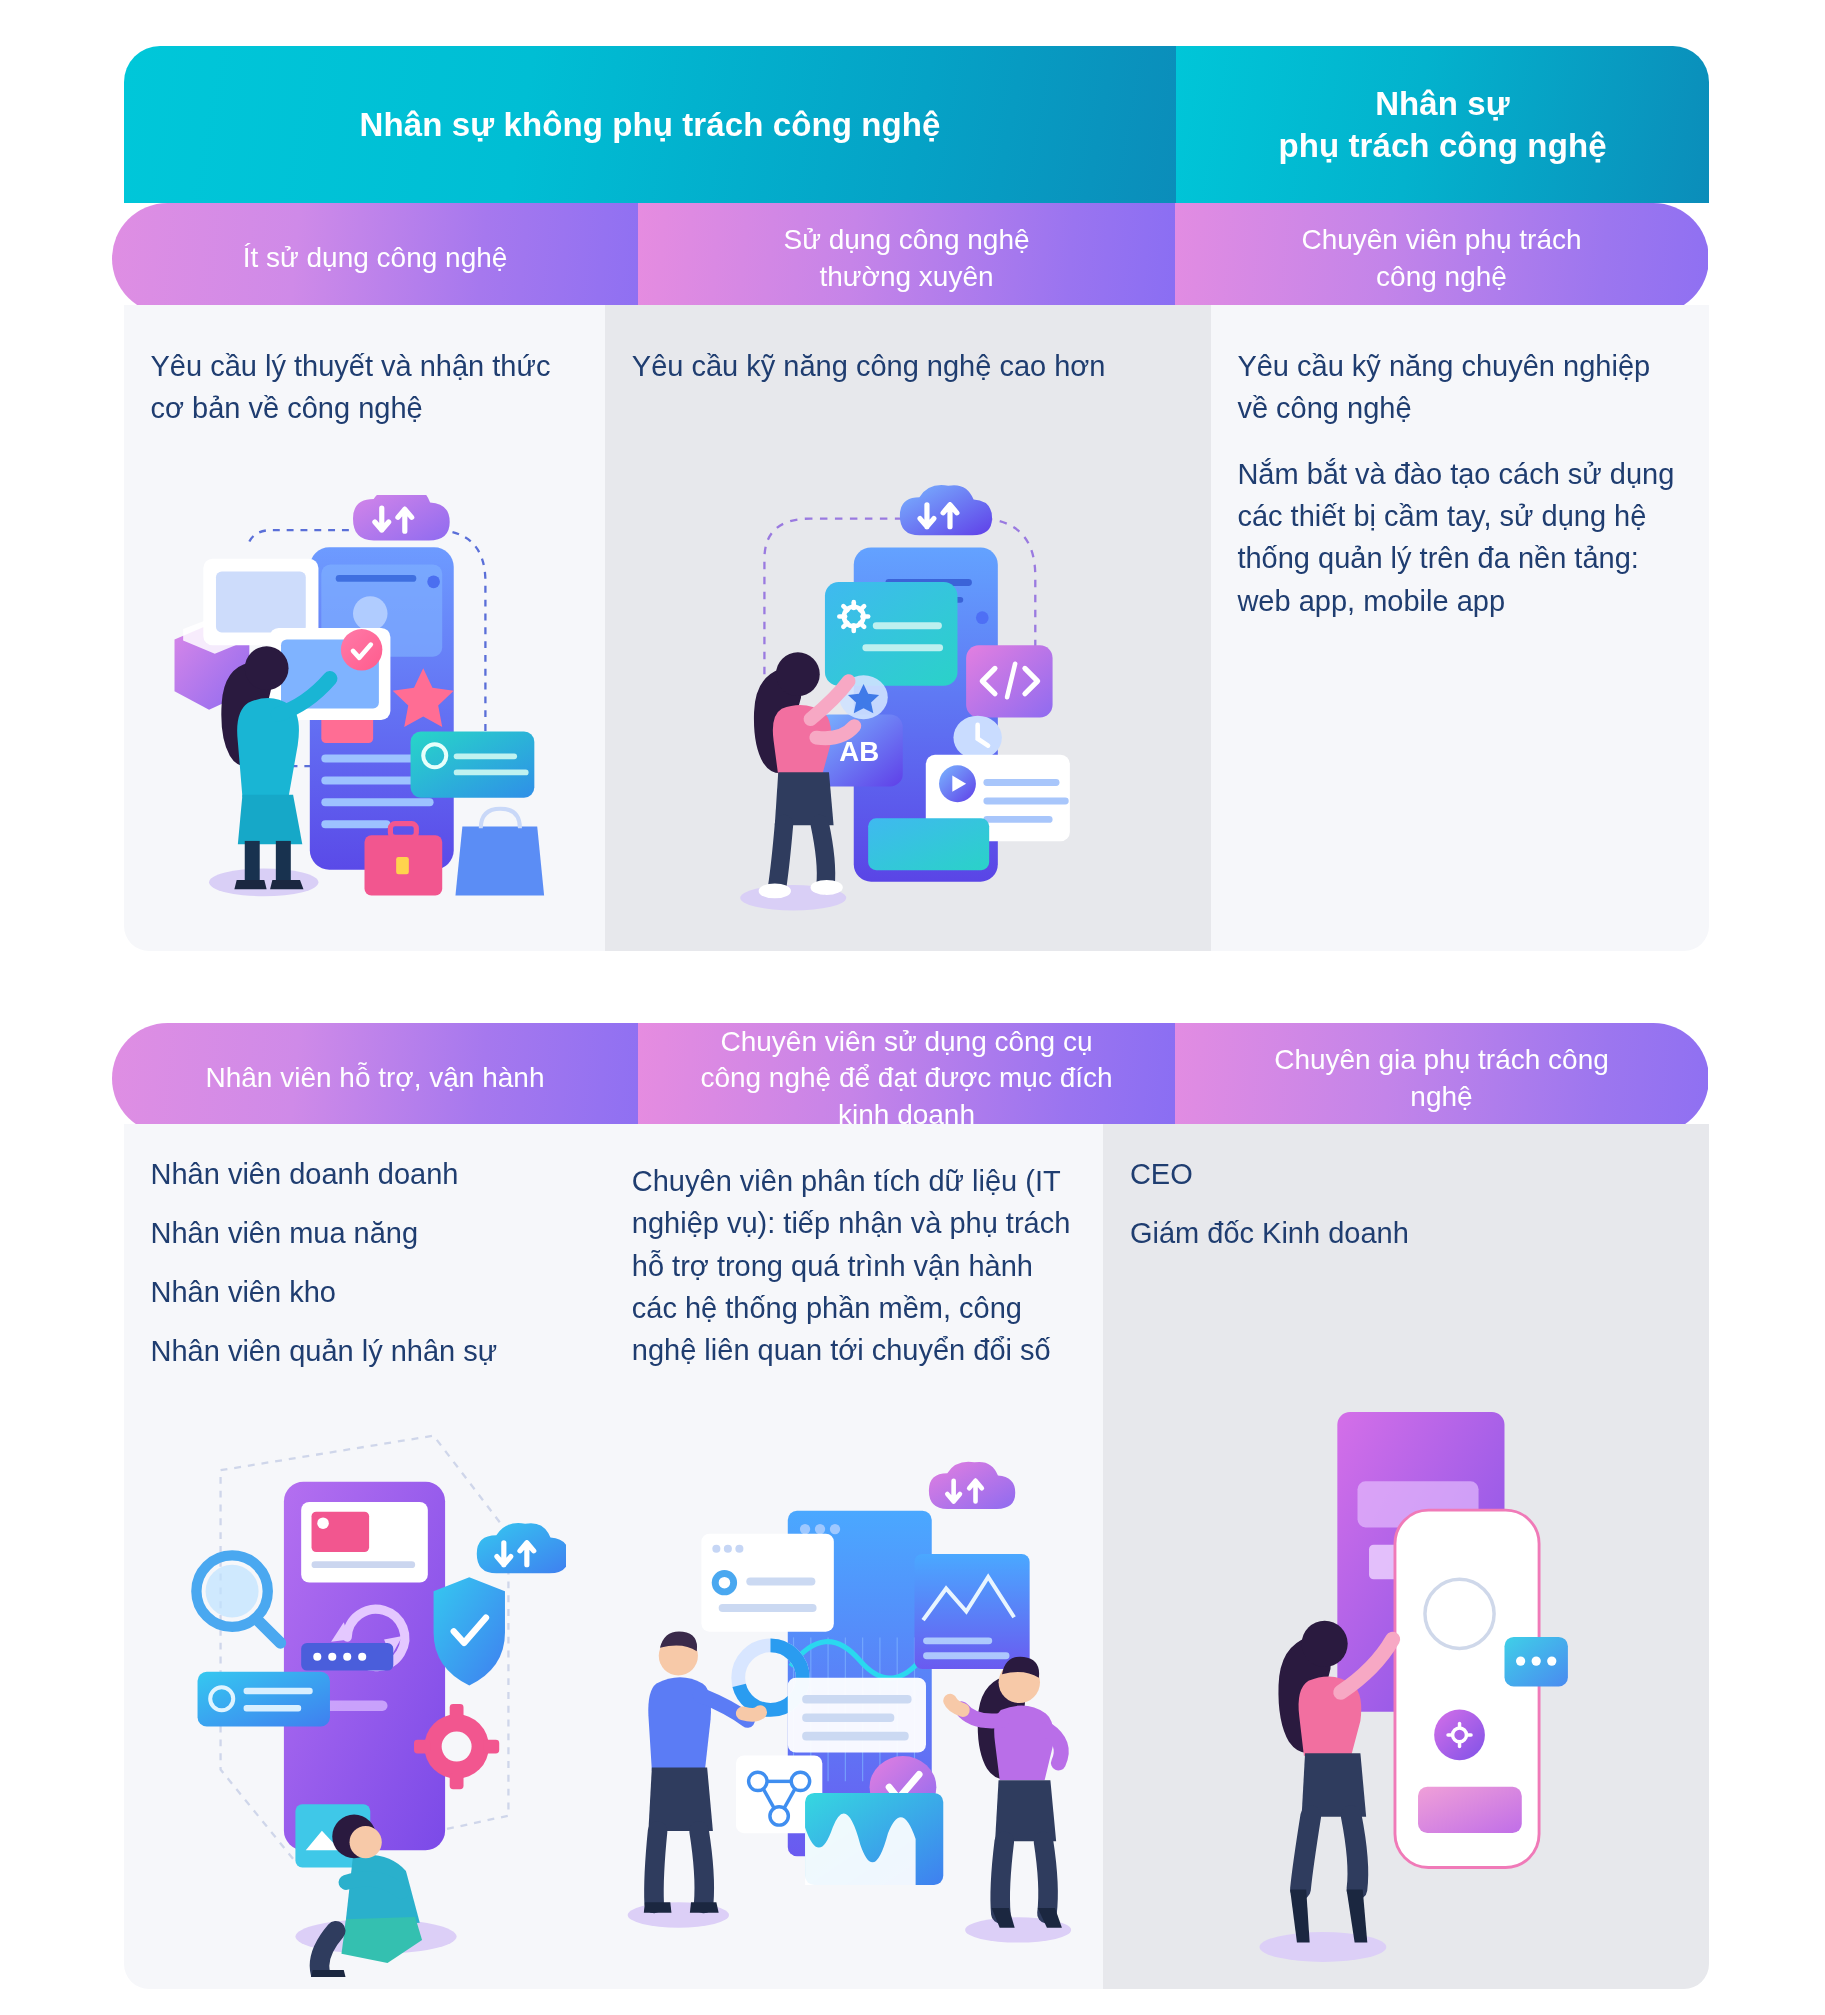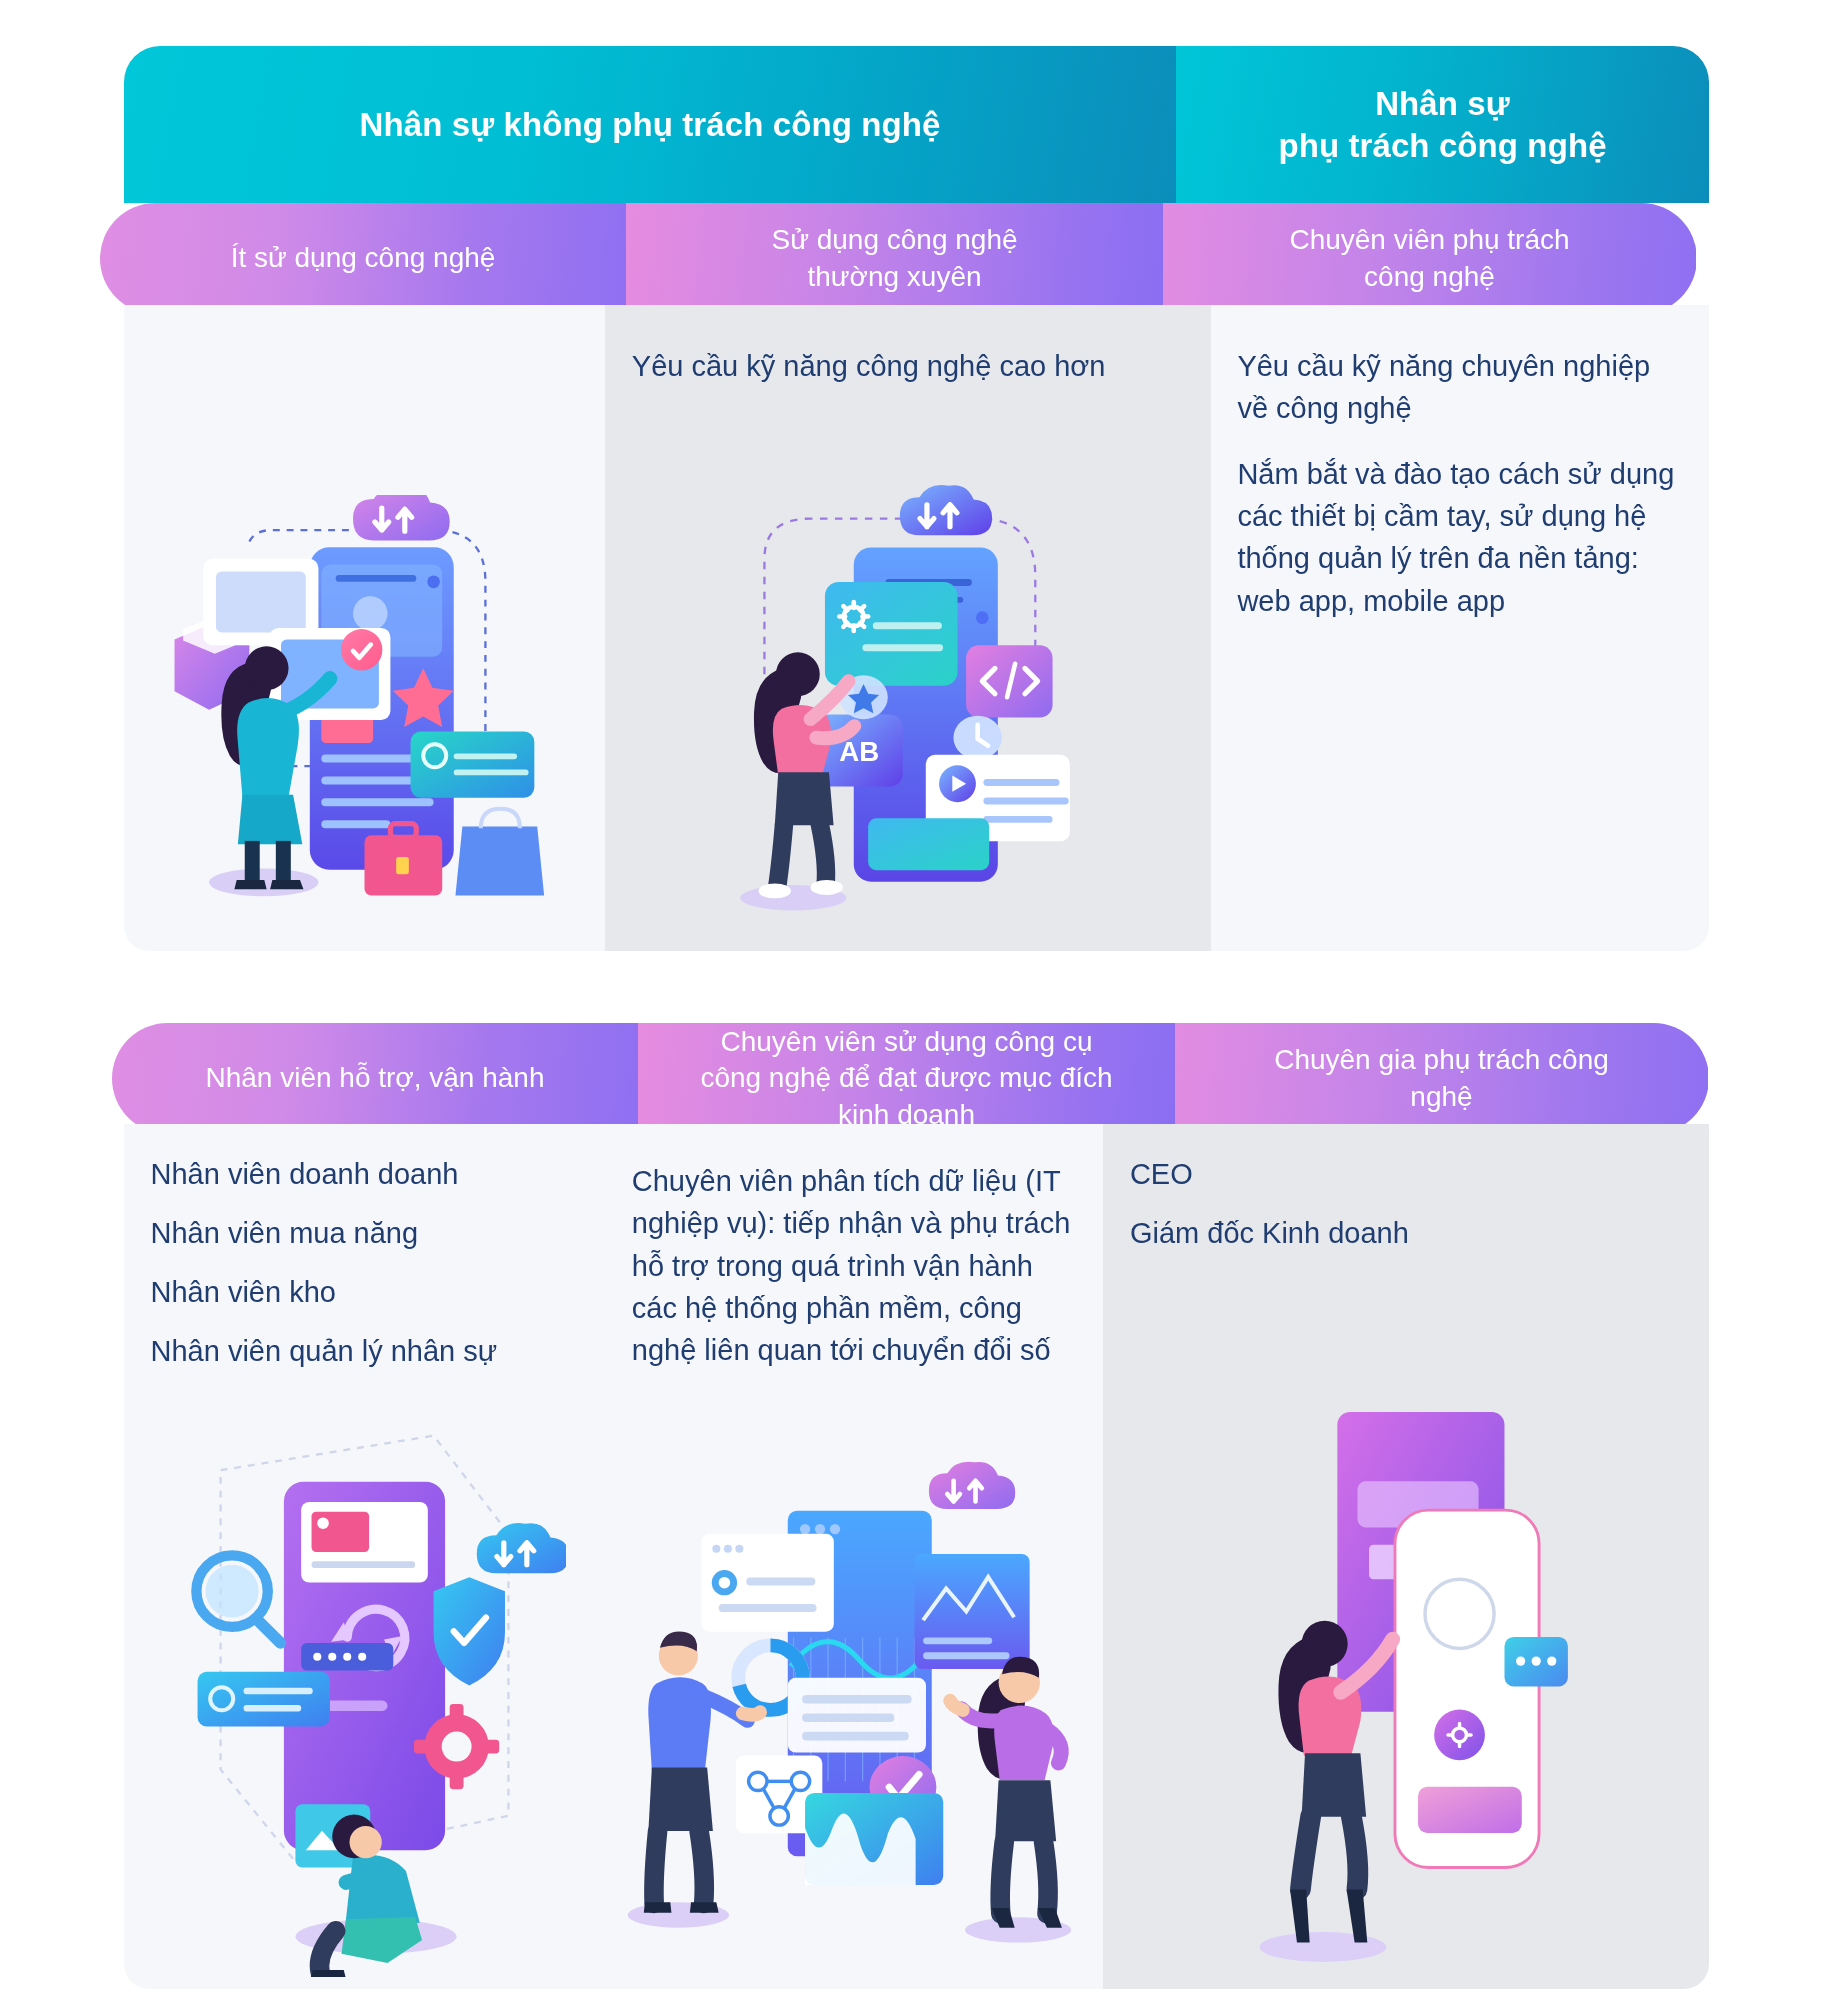--- a/index.html
+++ b/index.html
@@ -12,21 +12,21 @@
   
   .r1-head{left:124px;top:46px;width:1585px;height:157px;border-radius:36px 36px 0 0;overflow:hidden;display:flex;}
   .r1-head-a{width:1052px;height:100%;background:linear-gradient(100deg,#00c7d9 0%,#00bed4 38%,#05a2c6 75%,#0b8dba 100%);
              display:flex;align-items:center;justify-content:center;}
   .r1-head-b{width:533px;height:100%;background:linear-gradient(100deg,#00c6d8 0%,#03b2cd 45%,#0b8dba 100%);
              display:flex;align-items:center;justify-content:center;}
   .head-title{color:#ffffff;font-size:33px;font-weight:700;text-align:center;line-height:1.25;letter-spacing:0.1px;}
 
   
   .pillbar{height:111px;border-radius:56px;overflow:hidden;display:flex;}
-  .r1-pill{left:100px;top:203px;width:1597px;}
+  .r1-pill{left:112px;top:203px;width:1597px;}
   .r2-pill{left:112px;top:1023px;width:1597px;}
   .pill-seg{display:flex;align-items:center;justify-content:center;height:100%;box-sizing:border-box;padding:0 19.6px;}
   .pill-seg span{color:#ffffff;font-size:28px;font-weight:400;text-align:center;line-height:1.3;}
   .seg-a{width:526px;background:linear-gradient(95deg,#df8ee3 0%,#cf8ae8 35%,#a678ee 70%,#8f70f2 100%);}
   .seg-b{width:537px;background:linear-gradient(95deg,#e68ce0 0%,#c684e8 40%,#9a74f0 80%,#8a6ef3 100%);}
   .seg-c{width:533px;background:linear-gradient(95deg,#e28ce2 0%,#c384e9 40%,#9c76ef 80%,#8f70f2 100%);}
 
   
   .bodyrow{display:flex;overflow:hidden;}
   .r1-body{left:124px;top:305px;width:1585px;height:646px;border-radius:0 0 25px 25px;}
@@ -80,20 +80,23 @@
       <span>
         <span style="display:block">Chuyên viên phụ trách</span>
         <span style="display:block">công nghệ</span>
       </span>
     </div>
   </div>
 
   <div class="abs bodyrow r1-body">
 
     <div class="col col-1">
+      <div class="ctext">
+        <p class="para">Yêu cầu lý thuyết và nhận thức cơ bản về công nghệ</p>
+      </div>
       <div class="illu" style="top:190px;height:427px">
         <svg width="403" height="427" viewBox="0 0 700 740" aria-hidden="true">
           <defs>
             <linearGradient id="g1a" x1="0" y1="0" x2="1" y2="1">
               <stop offset="0" stop-color="#8fb6ff"></stop>
                 <stop offset="1" stop-color="#5b7cf5"></stop>
               </linearGradient>
             <linearGradient id="g1b" x1="0" y1="0" x2="0" y2="1">
               <stop offset="0" stop-color="#6d9bff"></stop>
                 <stop offset="1" stop-color="#5a4ae8"></stop>

